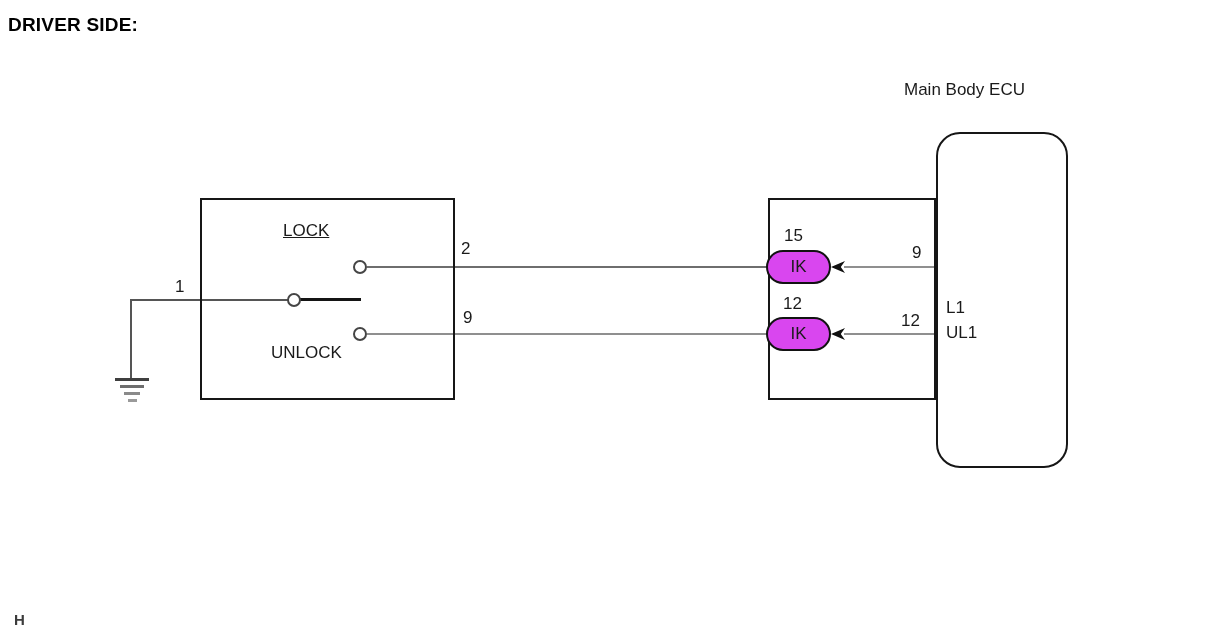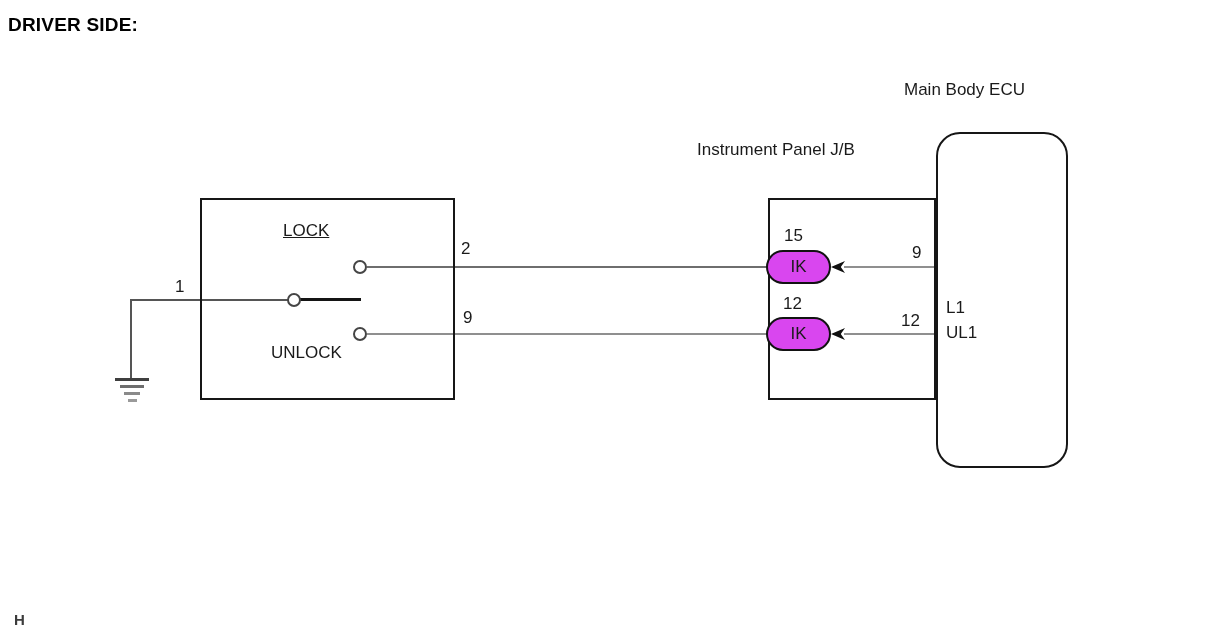--- a/index.html
+++ b/index.html
@@ -51,21 +51,20 @@
 </head>
 <body>
 
 <div id="canvas">
 
   <div class="abs title" style="left:8px; top:14px;">DRIVER SIDE:</div>
 
 
   <div class="abs lbl" style="left:904px; top:60px;margin-top:20px;">Main Body ECU</div>
 
-  <div class="abs lbl" style="left:697px; top:140px;">Instrument Panel J/B</div>
 
   <div class="abs box z-box" style="left:200px; top:198px; width:255px; height:202px;"></div>
 
   <div class="abs box z-box" style="left:768px; top:198px; width:168px; height:202px;"></div>
 
   <div class="abs box z-box" style="left:936px; top:132px; width:132px; height:336px; border-radius:24px; background:#ffffff;"></div>
 
   <div class="abs wire-dark z-wire" style="left:131px; top:299px; width:158px; height:2px;"></div>
   <div class="abs wire-dark z-wire" style="left:130px; top:299px; width:2px; height:81px;"></div>
   <div class="abs wire z-wire" style="left:367px; top:266px; width:401px; height:2px;"></div>

